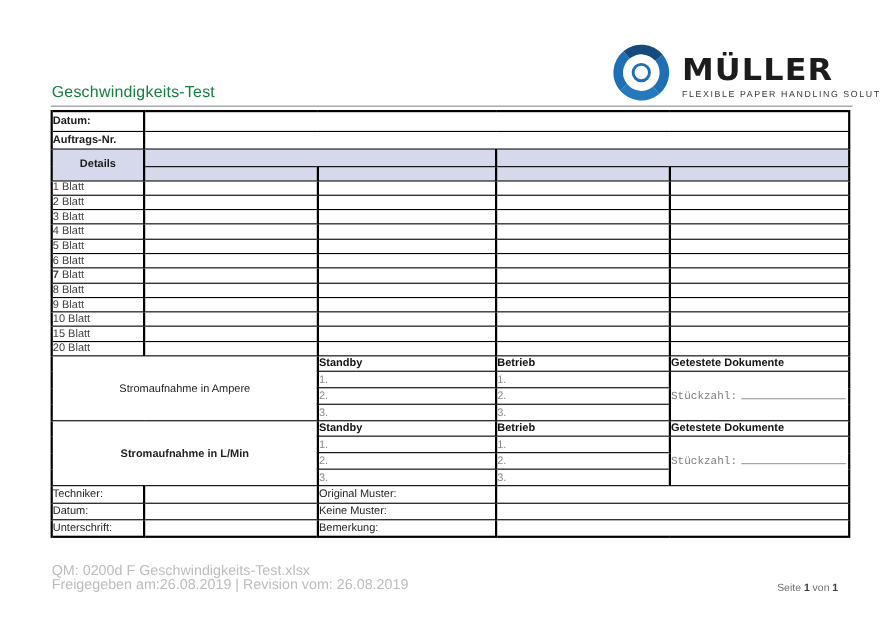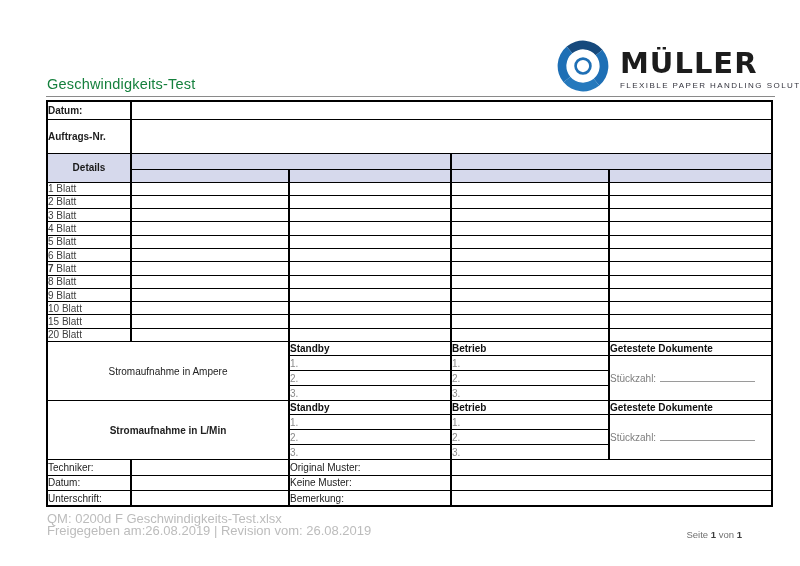--- a/index.html
+++ b/index.html
@@ -14,41 +14,41 @@
   .brand{font-family:"DejaVu Sans",sans-serif;font-size:29px;font-weight:800;line-height:28px;
          color:#1c1c1c;letter-spacing:1px;transform:scaleY(.95);transform-origin:left top;white-space:nowrap;}
   .tagline{font-size:8px;letter-spacing:1.45px;color:#35353f;margin-top:3px;white-space:nowrap;font-weight:500;}
 
   
   table.form{position:absolute;left:46px;top:100px;width:725px;border-collapse:collapse;
              table-layout:fixed;border:2.5px solid #000;font-size:10px;}
   table.form td{border-top:1px solid #000;border-bottom:1px solid #000;
                 border-left:2px solid #000;border-right:2px solid #000;
                 padding:0;vertical-align:middle;overflow:hidden;white-space:nowrap;}
-  .r-kunde{height:18px;} .r-auftrag{height:34px;}
+  .r-kunde{height:18px;} .r-auftrag{height:16px;}
   .r-dh1{height:16px;} .r-dh2{height:13px;}
   .r-blatt{height:13.3px;}
   .r-sechead{height:14px;} .r-secrow{height:15px;}
   .r-bottom{height:15.5px;}
   .ht td{border-top-width:2px;}
   .lav{background:#D6D9EC;}
   .b{font-weight:bold;}
   .lbl{padding-left:3px;color:#1c1c1c;}
   .center{text-align:center;}
   .blatt-lbl{text-align:left;color:#3f3f3f;}
   .bn{font-weight:bold;}
   .colhead{font-weight:bold;color:#111;}
   .seclabel{text-align:center;color:#222;white-space:normal;margin-left:40px;}
   .numcell{color:#8a8a8a;padding-left:2px;vertical-align:top;}
-  .stk{color:#7d7d7d;padding-left:8px;}
+  .stk{color:#7d7d7d;padding-left:8px;font-family:Liberation Mono, monospace;}
   .stk-line{display:inline-block;width:95px;border-bottom:1.2px solid #9a9a9a;margin-left:4px;height:8px;}
 
   
   .footer{position:absolute;left:47px;top:513px;font-size:13px;color:#bcbcbc;line-height:11.5px;}
-  .pageinfo{position:absolute;top:529px;right:58px;font-size:9.5px;color:#707070;}
+  .pageinfo{position:absolute;top:529px;right:38px;font-size:9.5px;color:#707070;}
   .pageinfo .num{font-weight:bold;color:#3c3c3c;}
 </style>
 </head>
 <body>
 
 <div class="page">
 
   <div class="title">Geschwindigkeits-Test</div>
 
   <div class="logo">

